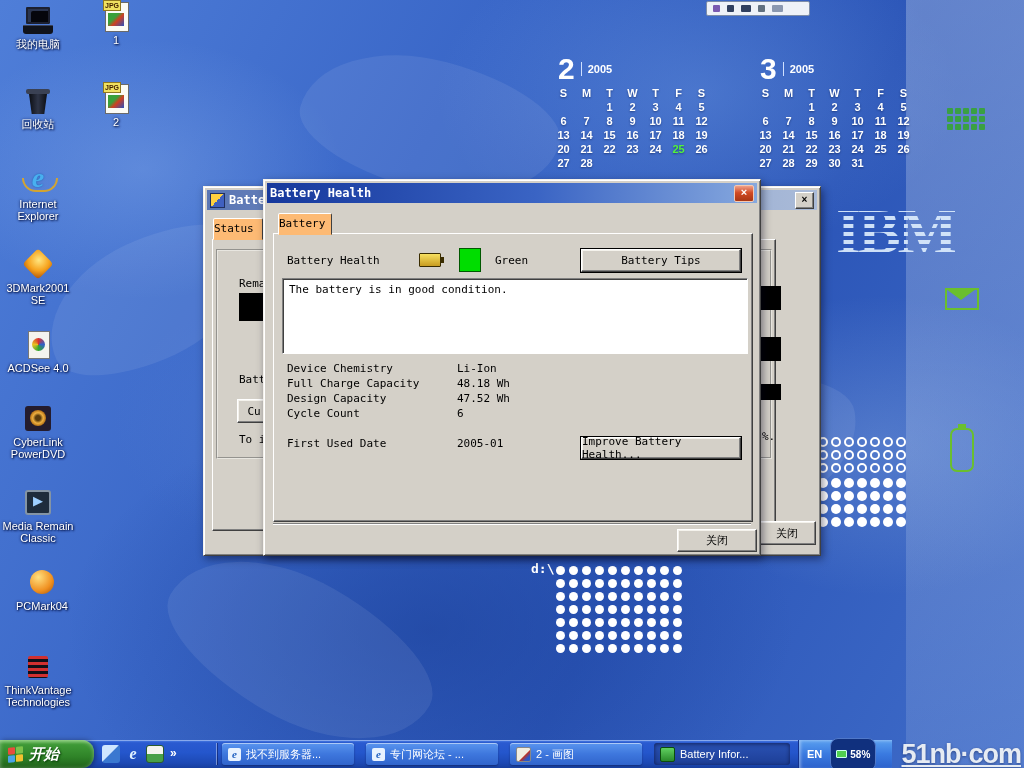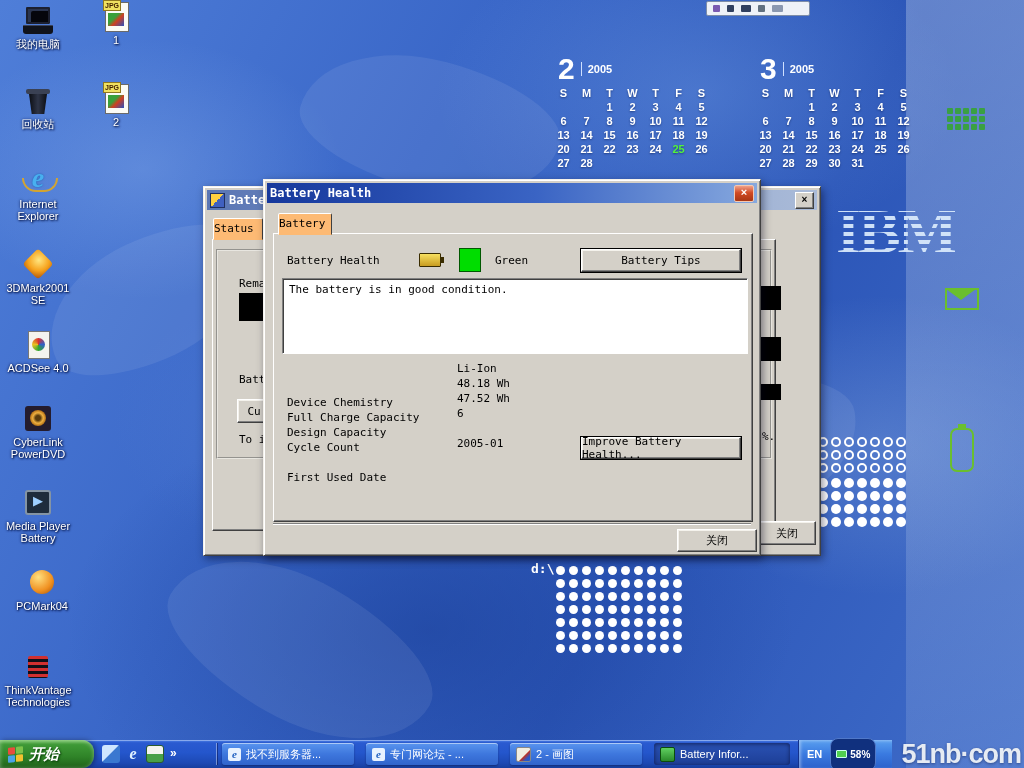--- a/index.html
+++ b/index.html
@@ -116,21 +116,21 @@
     box-shadow:inset -1px -1px 0 #808080,inset 1px 1px 0 #f4f2ec;
     font:11px "DejaVu Sans Mono",monospace;color:#000;cursor:default;}
   .btn-default{outline:1px solid #000;}
   .sunken{position:absolute;background:#fff;border:1px solid;border-color:#808080 #fff #fff #808080;
     box-shadow:inset 1px 1px 0 #404040;}
   .groupbox{position:absolute;border:2px groove #e8e6e0;}
   .black-box{position:absolute;background:#000;}
   .lblabs{position:absolute;white-space:nowrap;}
   .drow{display:flex;height:15px;line-height:15px;}
   .drow:nth-of-type(5){margin-top:15px;}
-  .dlabel{width:170px;margin-top:34px;}
+  .dlabel{width:170px;}
   .battery-ico{position:absolute;width:20px;height:12px;background:linear-gradient(#f8e060,#c49а20);
     background:linear-gradient(#f8e060,#c89c20);border:1px solid #3a2c00;border-radius:1px;}
   .battery-ico::after{content:"";position:absolute;right:-4px;top:3px;width:3px;height:6px;background:#3a2c00;}
   .green-square{position:absolute;background:#00dd00;border:1px solid #005800;}
   .hrline{position:absolute;border-top:1px solid #808080;border-bottom:1px solid #fff;height:0;}
   
   .taskbar{position:absolute;left:0;bottom:0;width:892px;height:28px;z-index:50;
     background:linear-gradient(#4f83e8 0%,#2a5ad0 10%,#2456cc 45%,#1d49b4 82%,#173e9e 100%);
     box-shadow:inset 0 1px 0 rgba(255,255,255,.35);}
   .startbtn{position:absolute;left:0;top:0;height:28px;width:94px;border-radius:0 12px 12px 0;
@@ -154,21 +154,21 @@
   .tico-paint{background:linear-gradient(135deg,#f0ede0 55%,#c03020 60%,#2858c8 80%);border:1px solid #888;}
   .tico-batt{background:linear-gradient(#60d060,#2a8a2a);border:1px solid #0c4c0c;}
   .tray{position:absolute;right:0;top:0;left:798px;height:28px;display:flex;align-items:center;gap:8px;
     padding:0 8px;box-sizing:border-box;border-left:1px solid #14328c;
     background:linear-gradient(#5aa0f0,#3a7ae0 50%,#2c62cc);box-shadow:inset 2px 1px 3px rgba(255,255,255,.35);}
   .tray-lang{color:#fff;font:bold 11px "Liberation Sans",sans-serif;}
   .tray-batt{display:flex;align-items:center;gap:3px;background:#10307e;border:1px solid #5078c8;border-radius:8px;
     padding:10px 5px;color:#fff;font:bold 10px "Liberation Sans",sans-serif;}
   .tray-batt i{display:block;width:9px;height:6px;background:#50d050;border:1px solid #cfe;border-radius:1px;}
   .watermark{position:absolute;right:3px;bottom:0;z-index:60;color:#eef2f6;opacity:.95;
-    font:bold 27px/28px "Liberation Sans",sans-serif;text-shadow:0 1px 3px rgba(10,20,60,.5);letter-spacing:-1px;}
+    font:bold 27px/28px "Liberation Sans",sans-serif;text-shadow:0 1px 3px rgba(10,20,60,.5);letter-spacing:-1px;text-decoration:underline;}
 </style>
 </head>
 <body>
 
 <div class="screen">
 
   <div class="right-band"></div>
   <div class="leaf" style="left:40px;top:240px;width:220px;height:120px;transform:rotate(-25deg);"></div>
   <div class="leaf" style="left:300px;top:60px;width:260px;height:130px;transform:rotate(15deg);"></div>
   <div class="leaf" style="left:560px;top:380px;width:300px;height:150px;transform:rotate(-10deg);"></div>
@@ -462,21 +462,21 @@
     <div class="lbl">ACDSee 4.0</div>
   </div>
   <div class="dicon" style="left:0;top:404px;">
     <div class="art art-dvd"></div>
     <div class="lbl">CyberLink PowerDVD</div>
   </div>
   <div class="dicon" style="left:0;top:488px;">
     <div class="art art-mpc">
         <span class="glyph-play">▶</span>
       </div>
-    <div class="lbl">Media Player Battery</div>
+    <div class="lbl">Media Remain Classic</div>
   </div>
   <div class="dicon" style="left:4px;top:568px;">
     <div class="art art-pcm"></div>
     <div class="lbl">PCMark04</div>
   </div>
   <div class="dicon" style="left:0;top:652px;">
     <div class="art art-tv"></div>
     <div class="lbl">ThinkVantage Technologies</div>
   </div>
 

